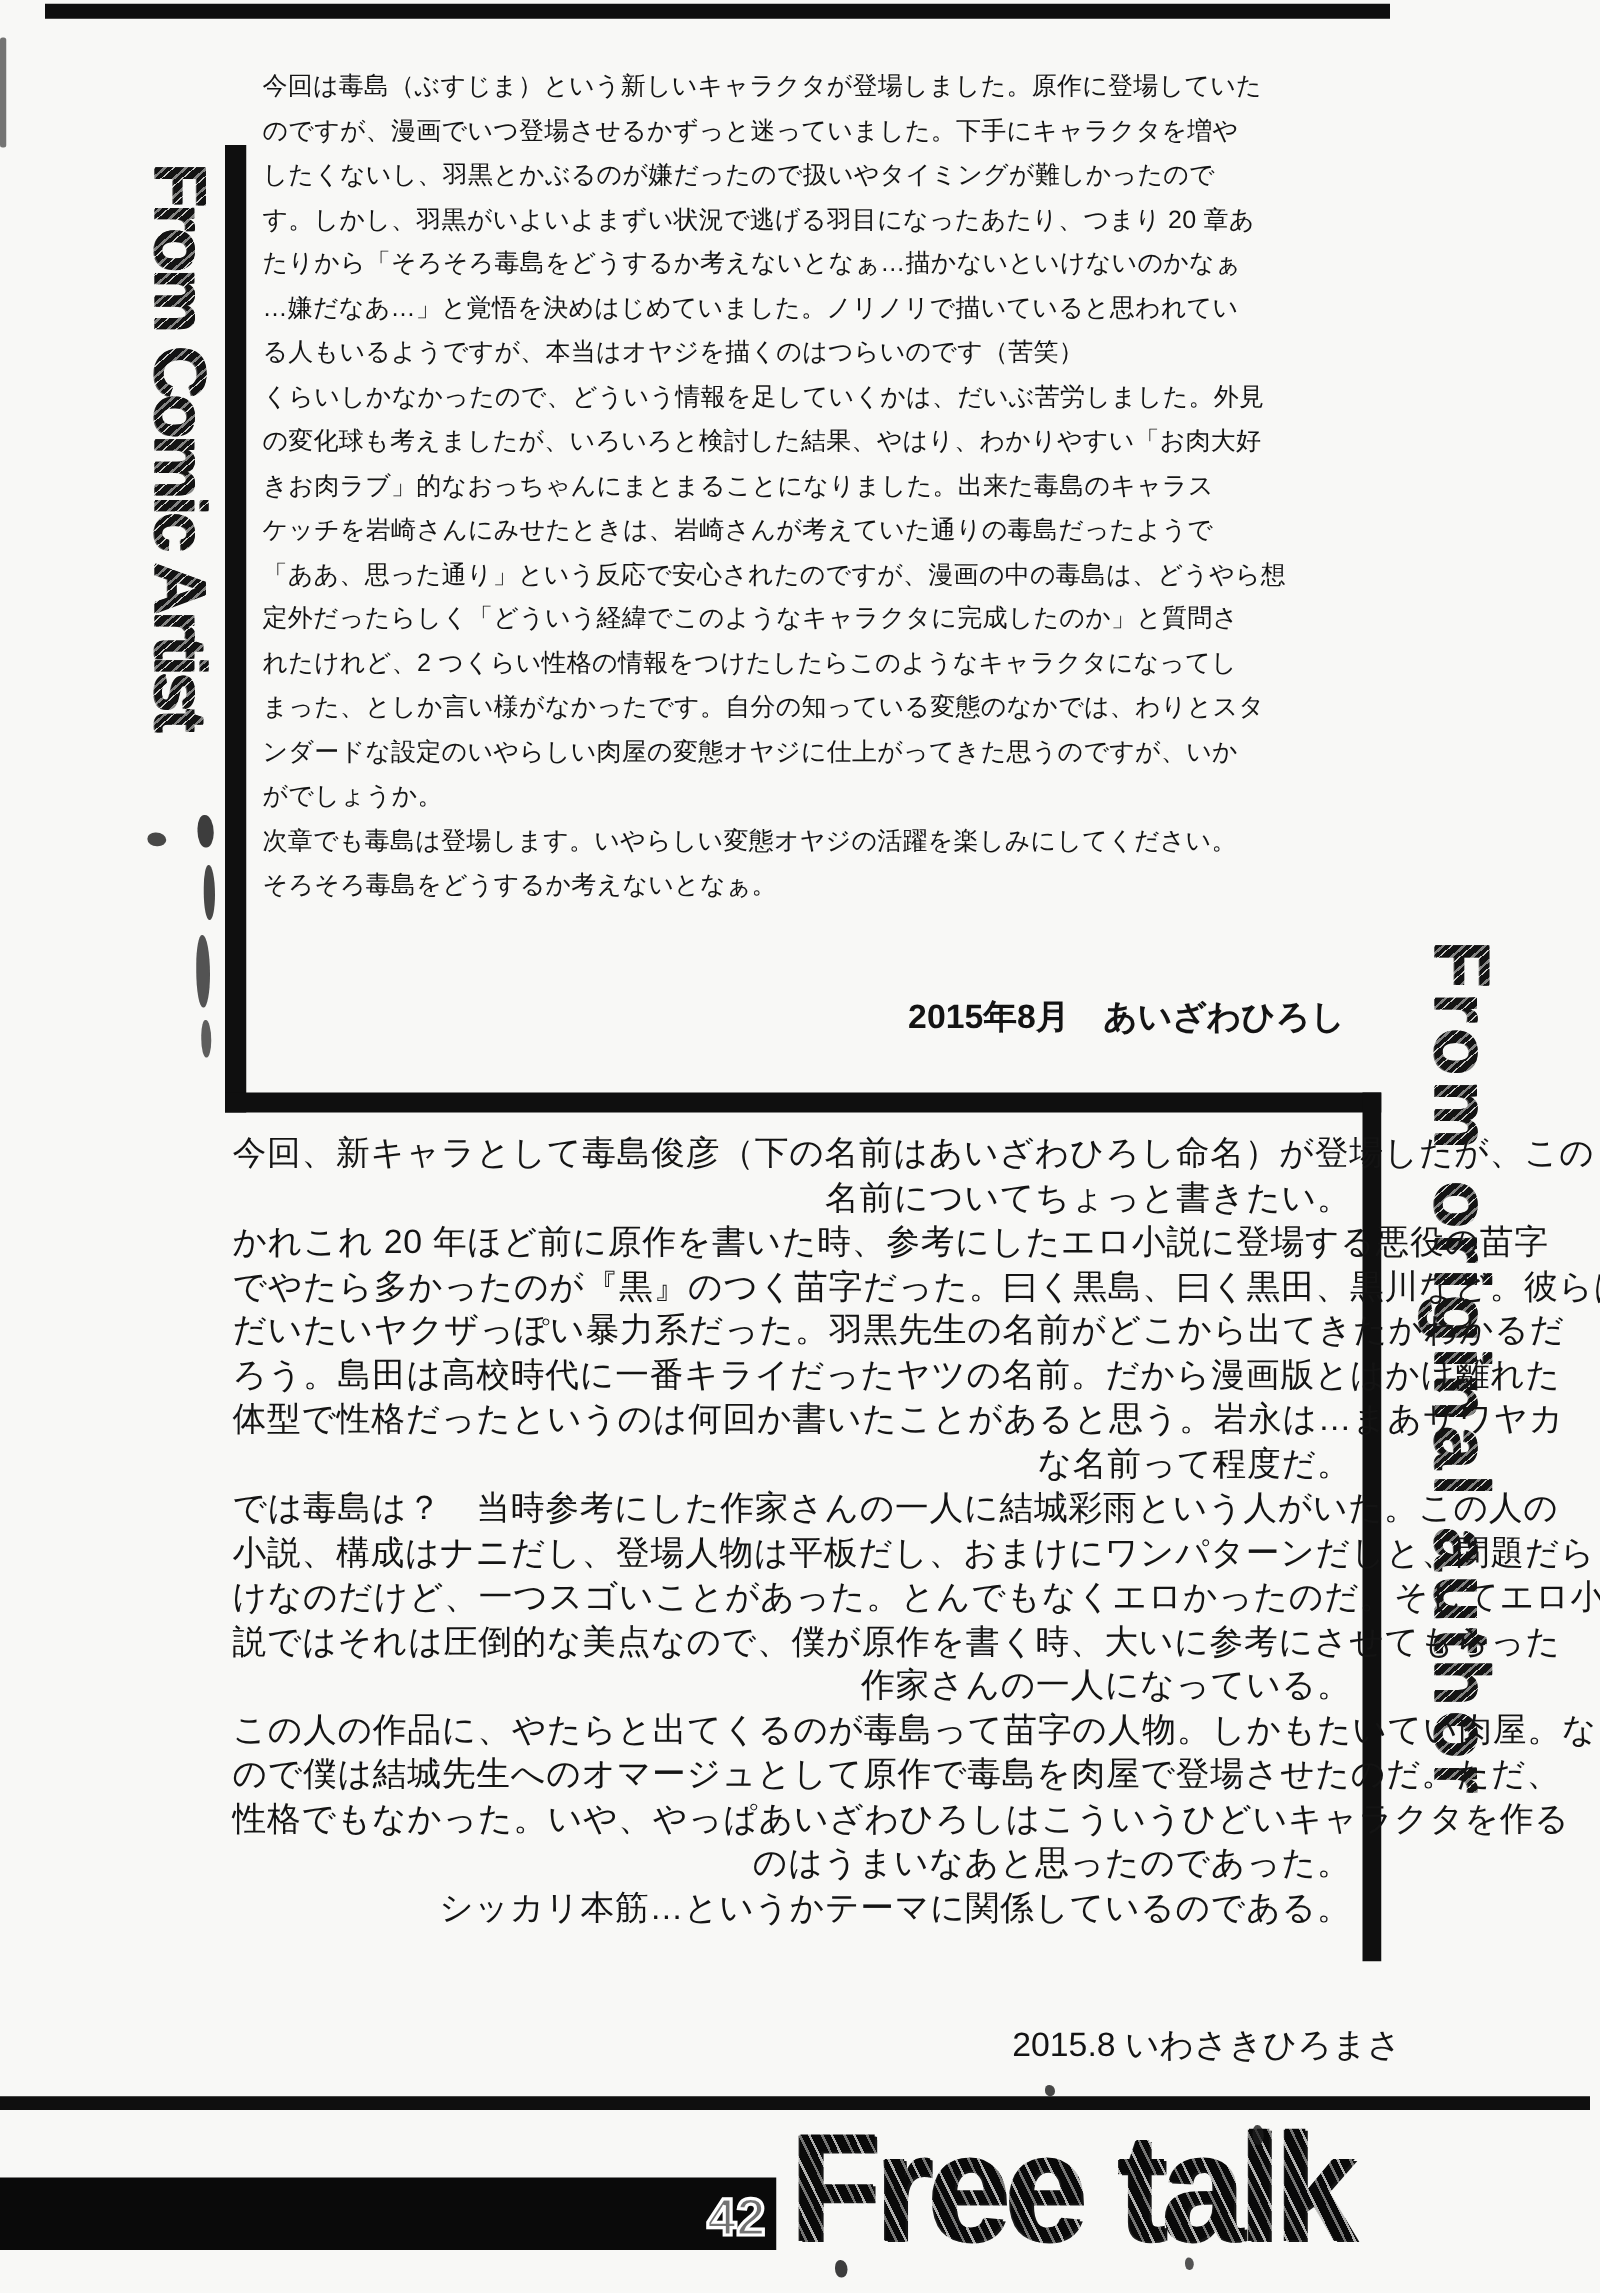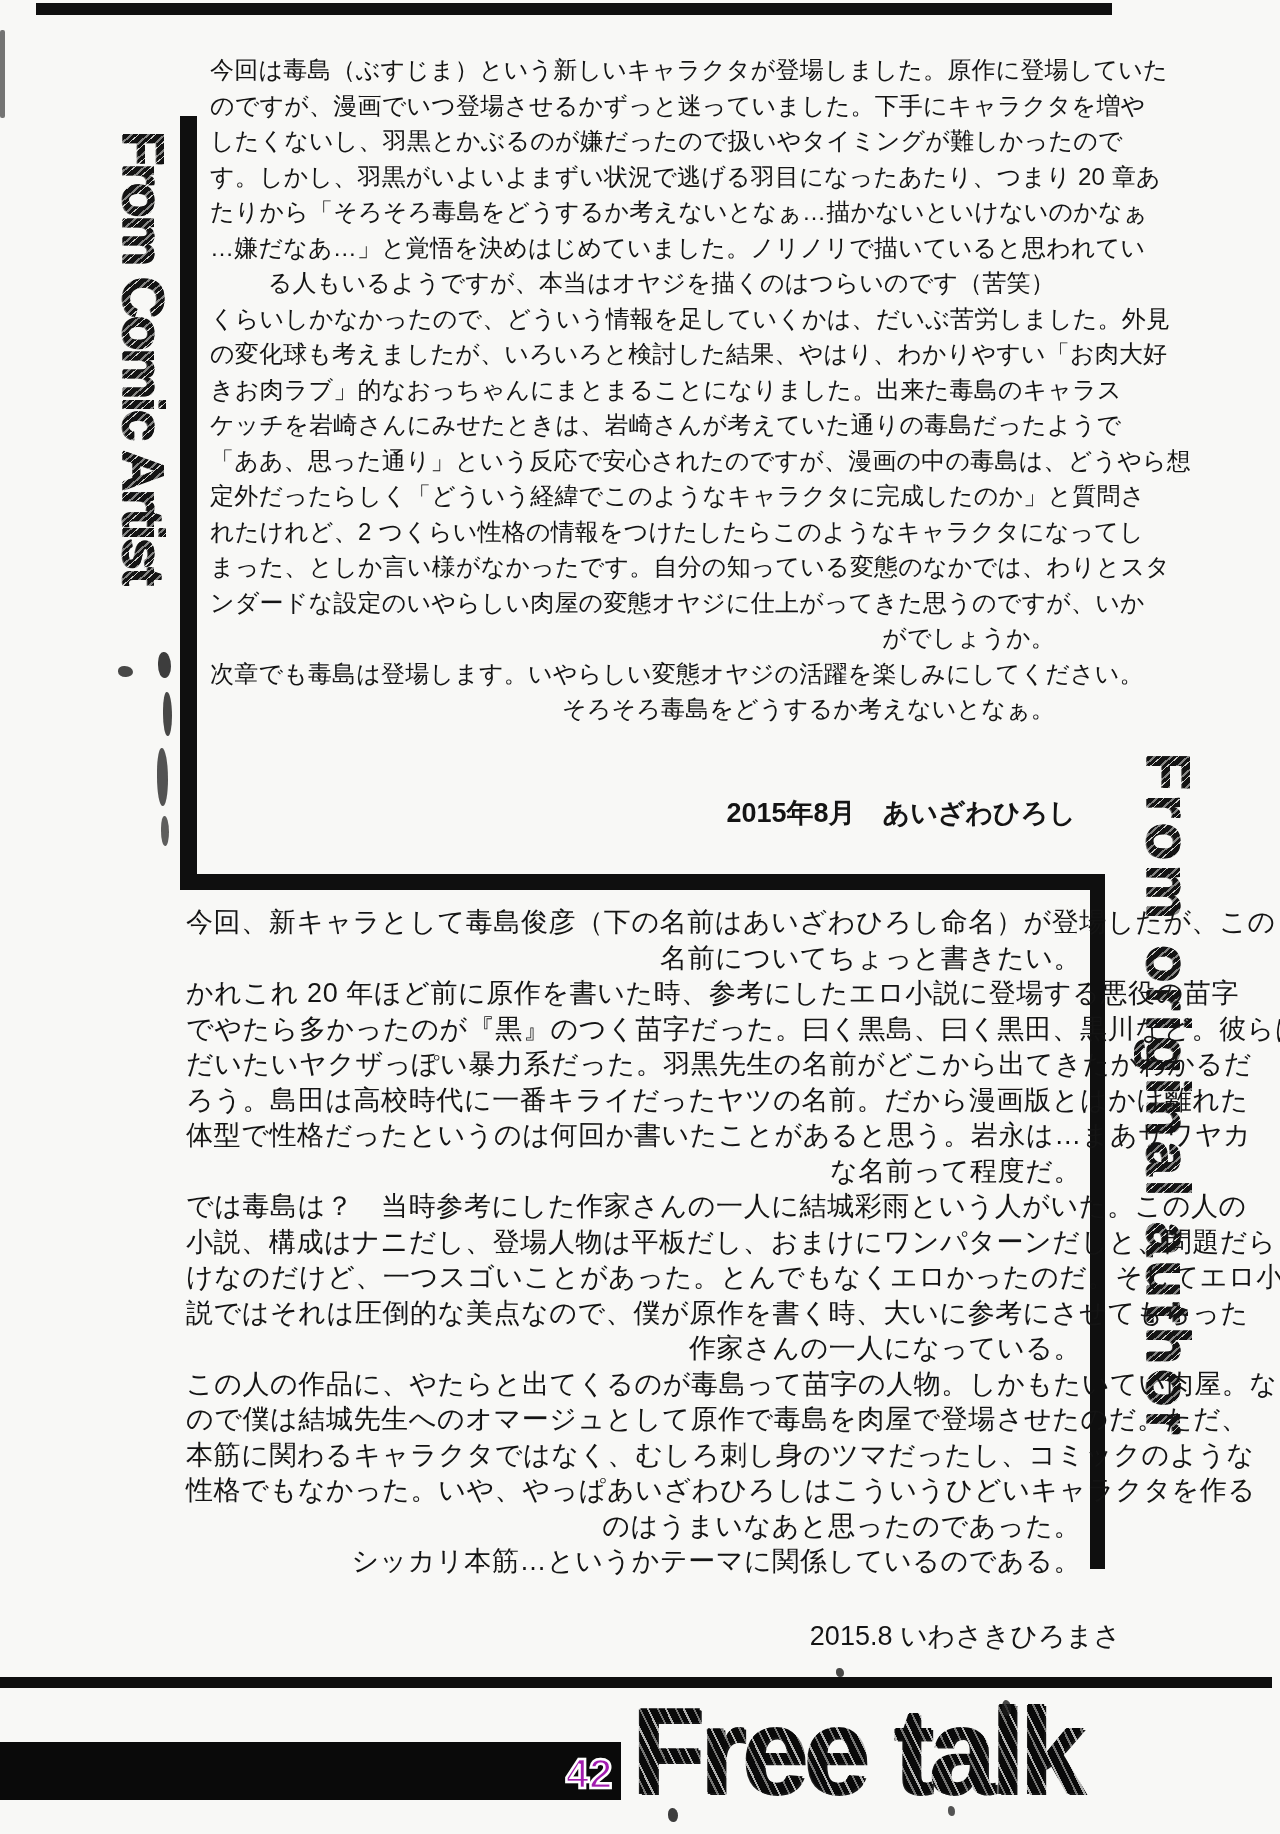--- a/index.html
+++ b/index.html
@@ -3,36 +3,36 @@
 <meta charset="utf-8">
 <style>
   html,body{margin:0;padding:0;background:#e8e8e6;}
   .page{
     position:relative;width:1280px;height:1834px;margin:0 auto;
     background:#f8f8f6;overflow:hidden;color:#141414;
     font-family:"Liberation Sans","DejaVu Sans",sans-serif;
   }
   .rule{position:absolute;background:#0f0f0f;}
   .line{white-space:nowrap;}
-  .textblock{position:absolute;font-size:24px;line-height:35.5px;letter-spacing:0.2px;text-align:right;}
+  .textblock{position:absolute;font-size:20px;line-height:35.5px;letter-spacing:0.2px;}
   .textblock2{position:absolute;font-size:27px;line-height:35.5px;letter-spacing:0.6px;}
   .signature{position:absolute;font-size:27px;text-align:right;white-space:nowrap;}
   .vlabel{
     position:absolute;transform:rotate(90deg);transform-origin:0 0;
     font-weight:bold;color:#131313;white-space:nowrap;
     text-shadow:1px 0 0 #111,0 1px 0 #111,1px 2px 0 rgba(0,0,0,.65);
     -webkit-mask-image:repeating-linear-gradient(49deg,#000 0 5px,rgba(0,0,0,.5) 5px 7px,#000 7px 10px,rgba(0,0,0,.2) 10px 11px);
             mask-image:repeating-linear-gradient(49deg,#000 0 5px,rgba(0,0,0,.5) 5px 7px,#000 7px 10px,rgba(0,0,0,.2) 10px 11px);
   }
   .vlabel-left{left:178px;top:130px;width:520px;font-size:58px;letter-spacing:-3px;}
   .vlabel-right{left:1205px;top:752px;width:888px;font-size:62px;letter-spacing:4px;}
   .footer-bar{position:absolute;left:0;top:1742px;width:621px;height:58px;background:#0a0a0a;}
   .page-number{
     position:absolute;left:560px;top:1750px;width:58px;text-align:center;
-    font-size:42px;font-weight:bold;color:#a21caf;
+    font-size:42px;font-weight:bold;color:#737373;
     -webkit-text-stroke:2.5px #ffffff;text-shadow:0 0 1px #fff;
   }
   .free-talk{
     position:absolute;left:632px;top:1682px;width:560px;
     font-size:118px;font-weight:bold;letter-spacing:-4px;color:#090909;
     white-space:nowrap;transform:scaleY(1.04);
     text-shadow:2px 2px 0 #161616,-1px 1px 0 #222;
     -webkit-mask-image:repeating-linear-gradient(63deg,#000 0 7px,rgba(0,0,0,.55) 7px 9px,#000 9px 14px,rgba(0,0,0,.3) 14px 16px);
             mask-image:repeating-linear-gradient(63deg,#000 0 7px,rgba(0,0,0,.55) 7px 9px,#000 9px 14px,rgba(0,0,0,.3) 14px 16px);
   }
@@ -91,21 +91,20 @@
     <div class="line">ろう。島田は高校時代に一番キライだったヤツの名前。だから漫画版とはかけ離れた</div>
     <div class="line">体型で性格だったというのは何回か書いたことがあると思う。岩永は…まあサワヤカ</div>
     <div class="line">な名前って程度だ。</div>
     <div class="line">では毒島は？　当時参考にした作家さんの一人に結城彩雨という人がいた。この人の</div>
     <div class="line">小説、構成はナニだし、登場人物は平板だし、おまけにワンパターンだしと、問題だら</div>
     <div class="line">けなのだけど、一つスゴいことがあった。とんでもなくエロかったのだ。そしてエロ小</div>
     <div class="line">説ではそれは圧倒的な美点なので、僕が原作を書く時、大いに参考にさせてもらった</div>
     <div class="line">作家さんの一人になっている。</div>
     <div class="line">この人の作品に、やたらと出てくるのが毒島って苗字の人物。しかもたいてい肉屋。な</div>
     <div class="line">ので僕は結城先生へのオマージュとして原作で毒島を肉屋で登場させたのだ。ただ、</div>
-    <div class="line">本筋に関わるキャラクタではなく、むしろ刺し身のツマだったし、コミックのような</div>
     <div class="line">性格でもなかった。いや、やっぱあいざわひろしはこういうひどいキャラクタを作る</div>
     <div class="line">のはうまいなあと思ったのであった。</div>
     <div class="line">シッカリ本筋…というかテーマに関係しているのである。</div>
   </div>
   <div class="signature" style="left:201px;top:1618px;width:920px;">2015.8 いわさきひろまさ</div>
 
   <div class="rule" style="left:0;top:1677px;width:1272px;height:11px;"></div>
   <div class="footer-bar"></div>
   <div class="page-number">42</div>
   <div class="free-talk">Free talk</div>

